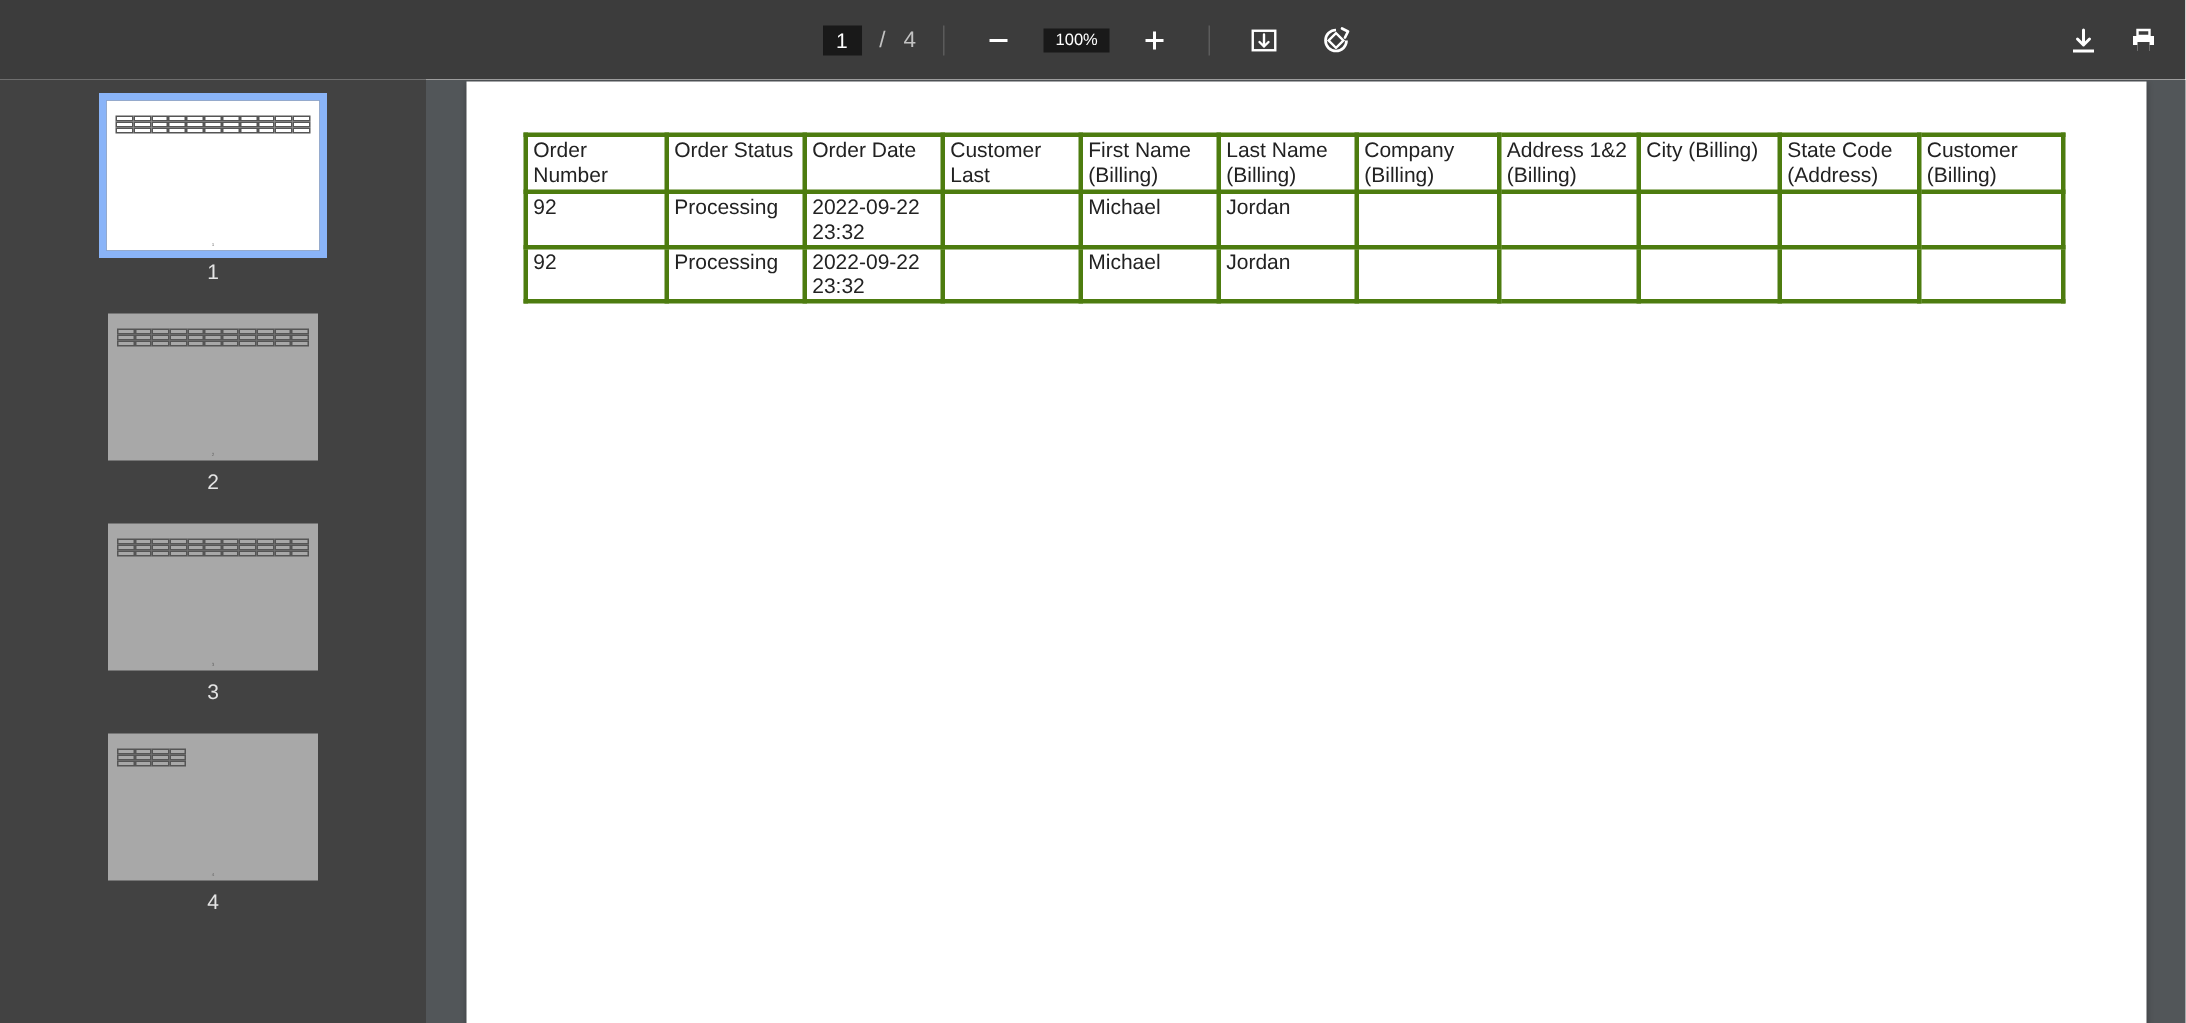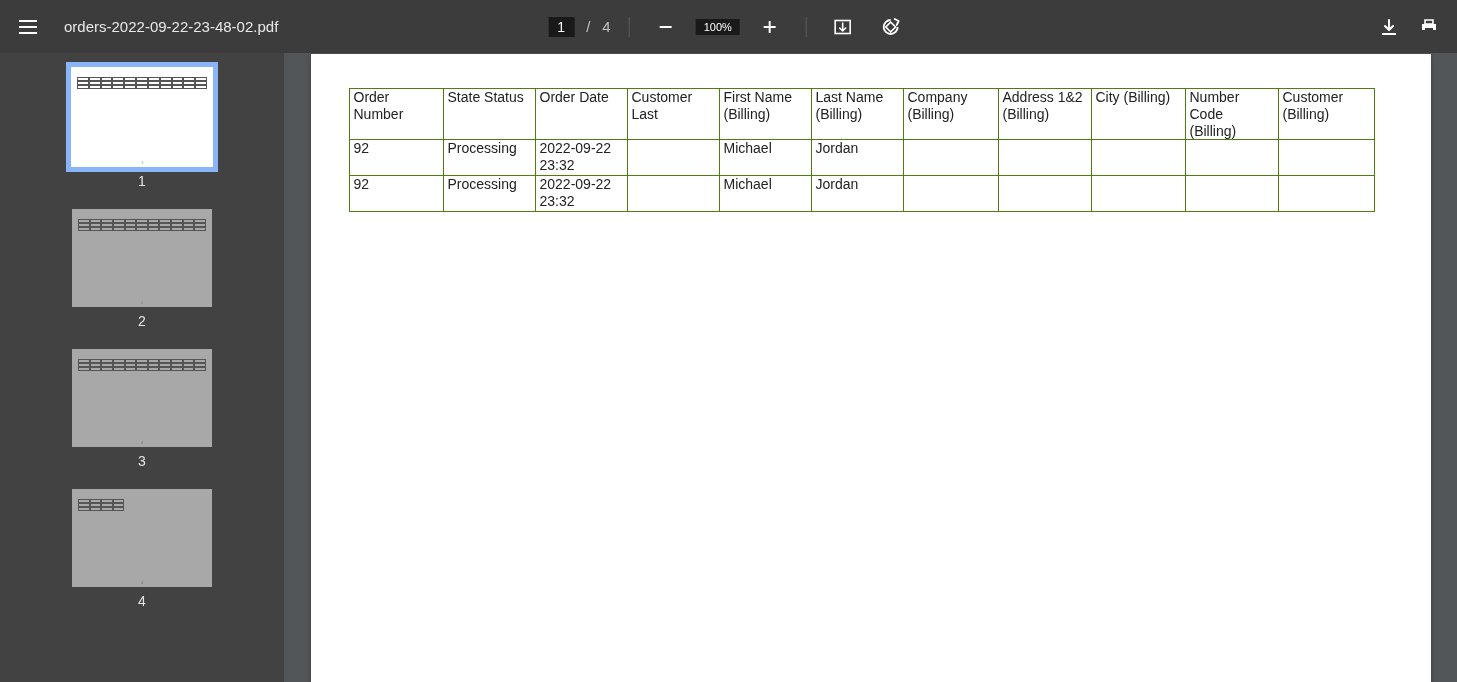--- a/index.html
+++ b/index.html
@@ -34,43 +34,35 @@
   .thumb-page-num { color:#e4e4e4; font-size:14px; }
   .thumb .mini-table { position:absolute; top:10px; left:6px; right:6px; }
   .mini-row { display:flex; }
   .mini-cell { flex:1; border:0.5px solid #555; height:4px; }
   .thumb .tiny-num { position:absolute; bottom:2px; left:50%; transform:translateX(-50%); font-size:3px; color:#666; }
 
   
   .page-area { flex:1; background:#525659; overflow:auto; position:relative; }
   .page-canvas { margin:0 auto; margin-top:1px; width:1120px; background:#fff; min-height:1200px; box-shadow:0 1px 4px rgba(0,0,0,0.3); padding-top:34px; }
   .doc-table { margin-left:38px; border-collapse:collapse; font-size:14px; color:#222; }
-  .doc-table td { border:1px solid #4d7c0f; padding:0 4px; vertical-align:top; line-height:1.2; }
+  .doc-table td { border:3px solid #4d7c0f; padding:0 4px; vertical-align:top; line-height:1.2; }
   .doc-table .hdr td { height:38px; }
   .doc-table .row td { height:36px; }
   .c0{width:94px;} .c1{width:92px;} .c2{width:92px;} .c3{width:92px;} .c4{width:92px;}
   .c5{width:92px;} .c6{width:95px;} .c7{width:93px;} .c8{width:94px;} .c9{width:93px;} .c10{width:96px;}
 
   
   .page-area::-webkit-scrollbar, .sidebar::-webkit-scrollbar { width:14px; }
   .page-area::-webkit-scrollbar-track, .sidebar::-webkit-scrollbar-track { background:#424242; }
   .page-area::-webkit-scrollbar-thumb, .sidebar::-webkit-scrollbar-thumb { background:#6b6b6b; border-radius:2px; }
 </style>
 </head>
 <body>
 
 <div class="toolbar">
-  <div class="tb-left">
-    <div class="tb-icon-btn">
-      <svg width="18" height="14" viewBox="0 0 18 14">
-          <path d="M0 1h18M0 7h18M0 13h18" stroke="#fff" stroke-width="2"></path>
-        </svg>
-    </div>
-    <span class="filename">orders-2022-09-22-23-48-02.pdf</span>
-  </div>
 
   <div class="tb-center">
     <input class="page-input" value="1" style="">
     <span class="page-sep">/</span>
     <span class="page-sep">4</span>
     <div class="tb-div"></div>
     <div class="tb-icon-btn">
       <svg width="14" height="14" viewBox="0 0 14 14">
           <path d="M1 7h12" stroke="#fff" stroke-width="2"></path>
         </svg>
@@ -291,29 +283,29 @@
       </div>
     </div>
   </div>
 
   <div class="page-area">
     <div class="page-canvas">
       <table class="doc-table">
         <tbody>
             <tr class="hdr">
           <td class="c0">Order Number</td>
-          <td class="c1">State Status</td>
+          <td class="c1">Order Status</td>
           <td class="c2">Order Date</td>
           <td class="c3">Customer Last</td>
           <td class="c4">First Name (Billing)</td>
           <td class="c5">Last Name (Billing)</td>
           <td class="c6">Company (Billing)</td>
           <td class="c7">Address 1&amp;2 (Billing)</td>
           <td class="c8">City (Billing)</td>
-          <td class="c9">Number Code (Billing)</td>
+          <td class="c9">State Code (Address)</td>
           <td class="c10">Customer (Billing)</td>
         </tr>
         <tr class="row">
           <td>92</td>
           <td>Processing</td>
           <td>2022-09-22 23:32</td>
           <td></td>
           <td>Michael</td>
           <td>Jordan</td>
           <td></td>

